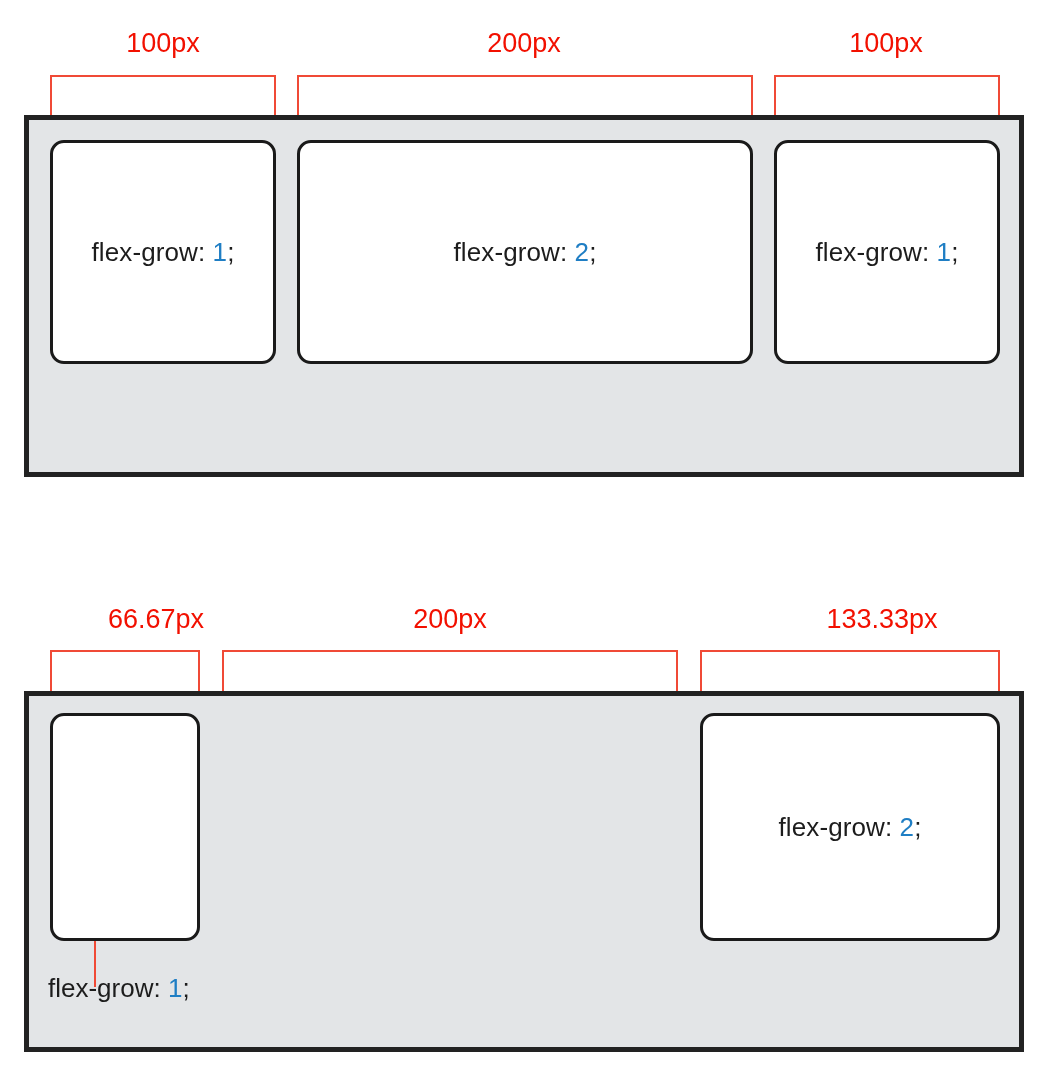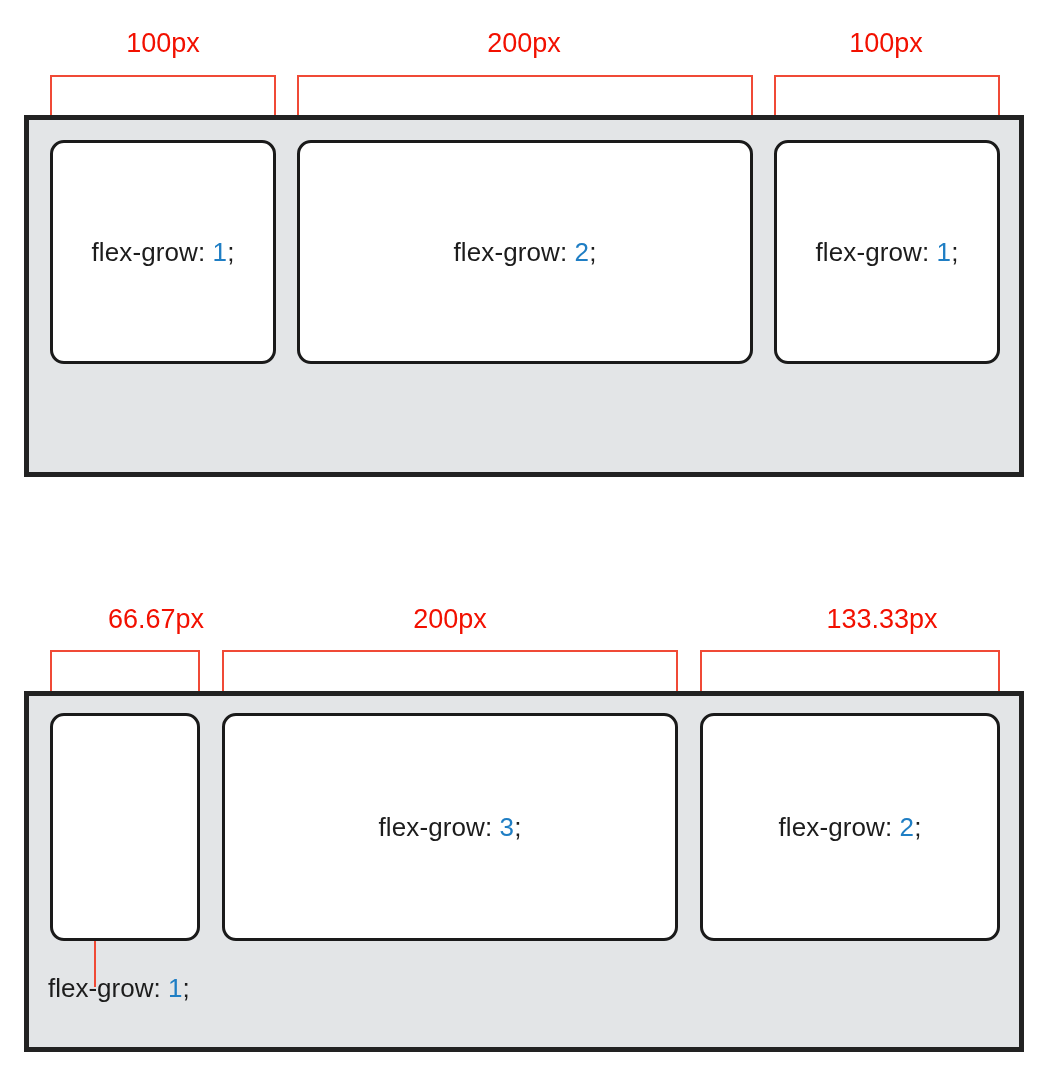--- a/index.html
+++ b/index.html
@@ -136,23 +136,20 @@
     <div class="bracket" style="left:50px; top:90px; width:150px; height:64px;"></div>
     <div class="bracket" style="left:222px; top:90px; width:456px; height:64px;"></div>
     <div class="bracket" style="left:700px; top:90px; width:300px; height:64px;"></div>
 
     <div class="container" style="left:24px; top:131px; width:1000px; height:361px;">
     </div>
 
     <div class="item" style="left:50px; top:153px; width:150px; height:228px;">
     </div>
 
-    <div class="item" style="left:222px; top:153px; width:456px; height:228px;">
-      <span class="item-label"><span>flex-grow:</span><span>&nbsp;</span><span class="num">3</span><span>;</span></span>
-    </div>
 
     <div class="item" style="left:700px; top:153px; width:300px; height:228px;">
       <span class="item-label"><span>flex-grow:</span><span>&nbsp;</span><span class="num">2</span><span>;</span></span>
     </div>
 
     <div class="leader" style="left:94px; top:381px; height:46px;"></div>
 
     <div class="callout-label" style="left:48px; top:413px;"><span>flex-grow:</span><span>&nbsp;</span><span class="num">1</span><span>;</span></div>
   </div>
 

